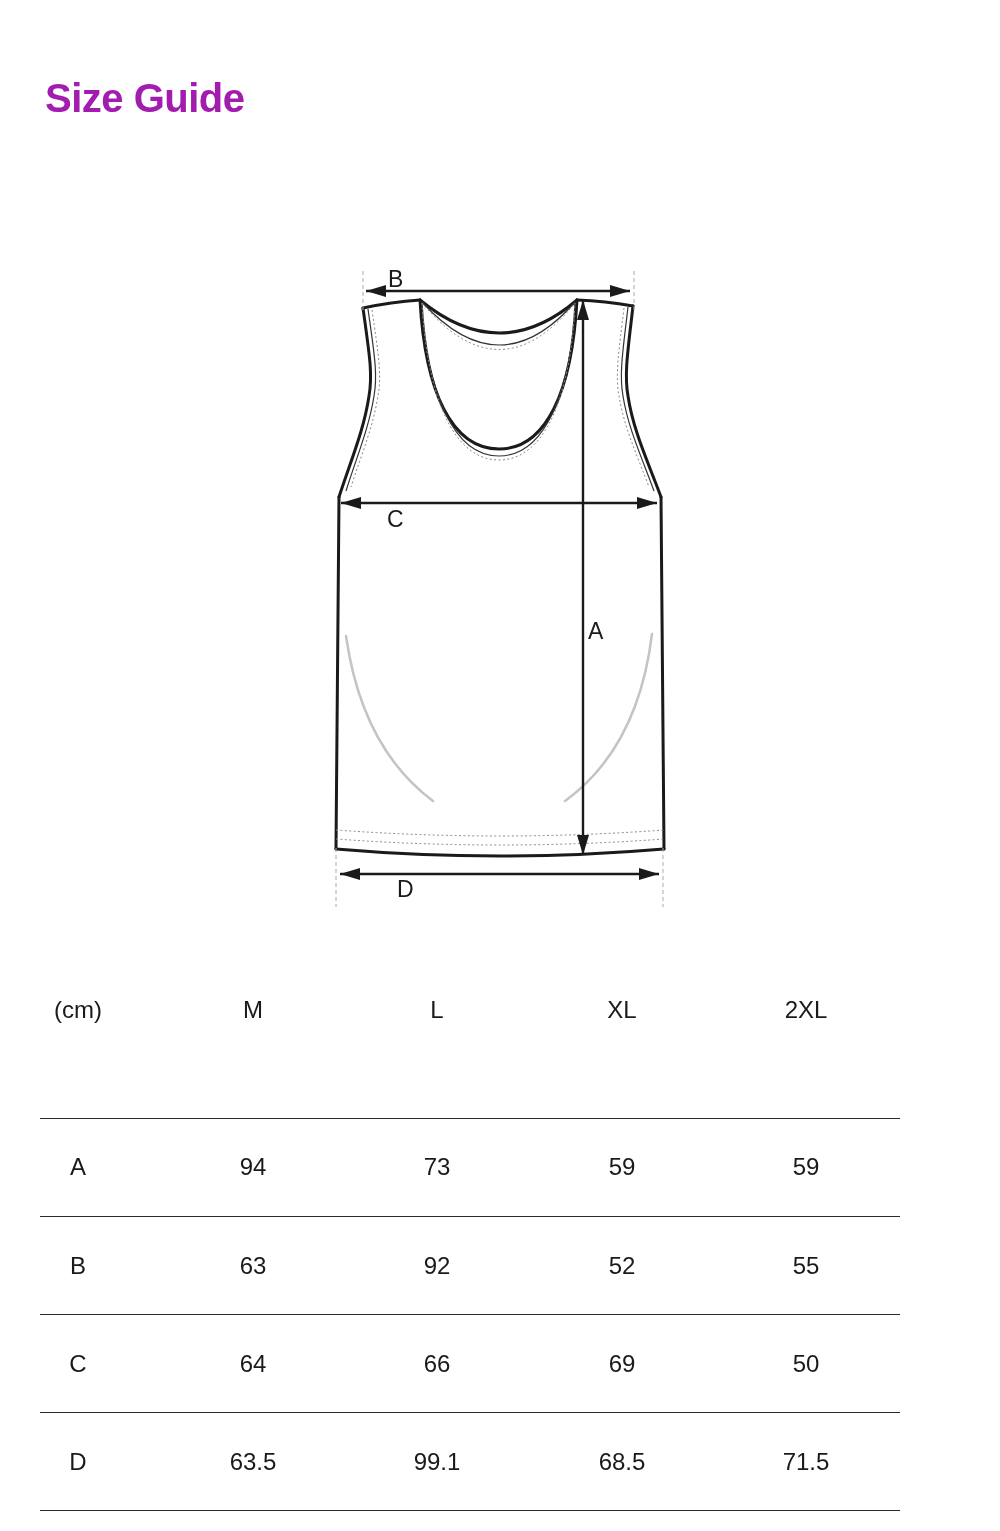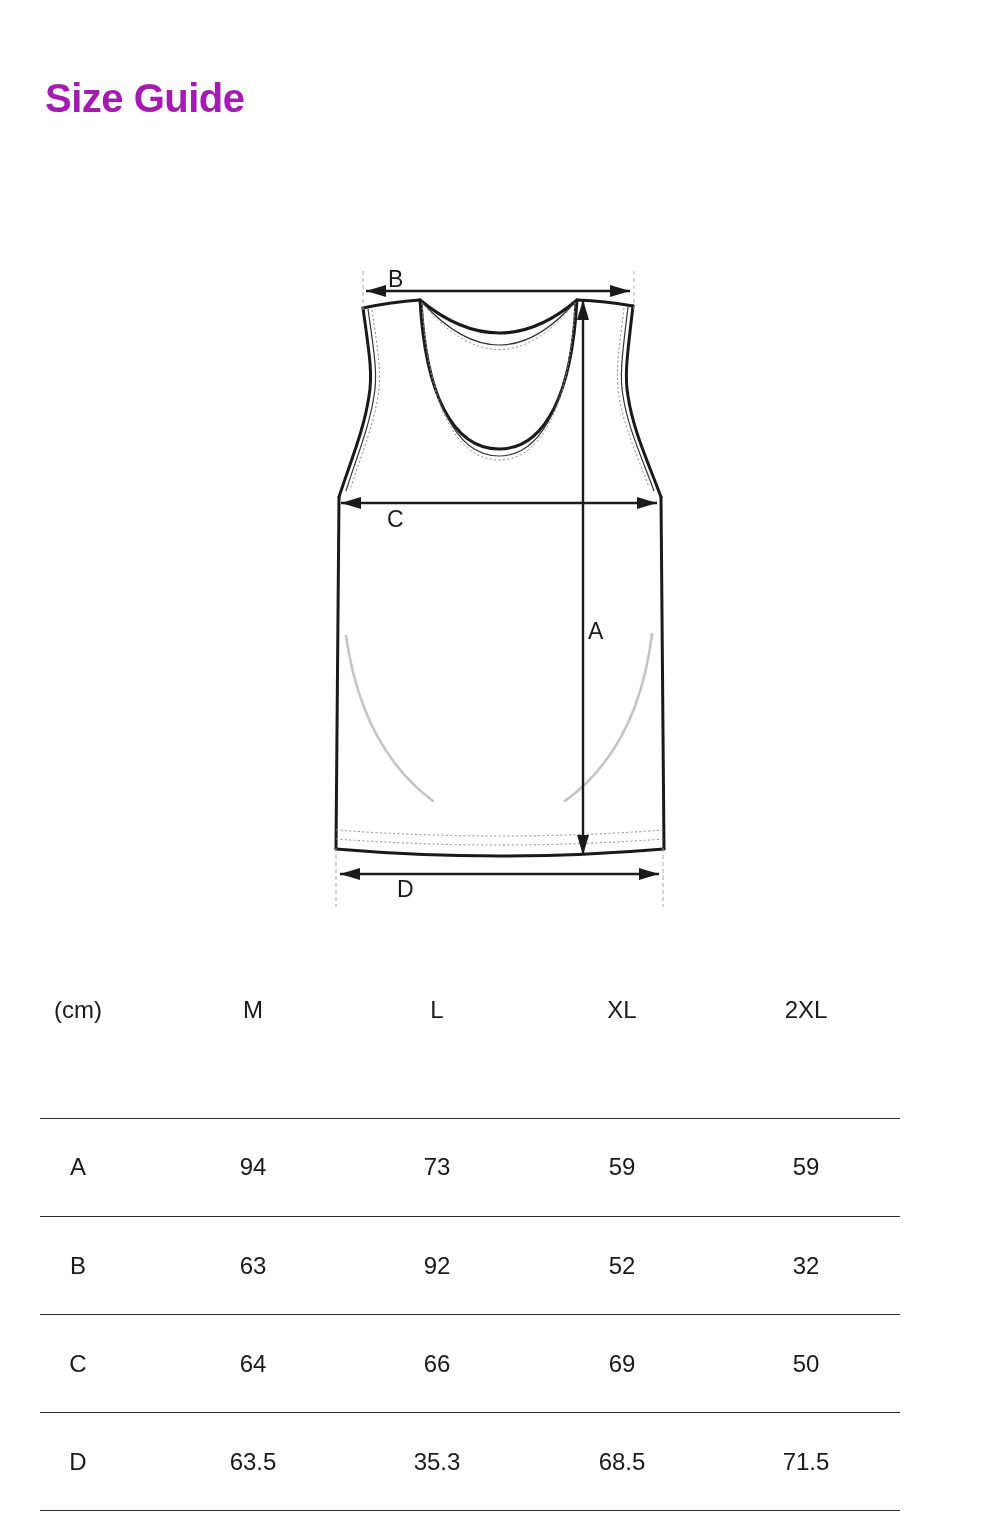--- a/index.html
+++ b/index.html
@@ -136,31 +136,31 @@
     <div class="tcell col0 row1">A</div>
     <div class="tcell col1 row1">94</div>
     <div class="tcell col2 row1">73</div>
     <div class="tcell col3 row1">59</div>
     <div class="tcell col4 row1">59</div>
 
     <div class="tcell col0 row2">B</div>
     <div class="tcell col1 row2">63</div>
     <div class="tcell col2 row2">92</div>
     <div class="tcell col3 row2">52</div>
-    <div class="tcell col4 row2">32</div>
+    <div class="tcell col4 row2">55</div>
 
     <div class="tcell col0 row3">C</div>
     <div class="tcell col1 row3">64</div>
     <div class="tcell col2 row3">66</div>
     <div class="tcell col3 row3">69</div>
     <div class="tcell col4 row3">50</div>
 
     <div class="tcell col0 row4">D</div>
     <div class="tcell col1 row4">63.5</div>
-    <div class="tcell col2 row4">35.3</div>
+    <div class="tcell col2 row4">99.1</div>
     <div class="tcell col3 row4">68.5</div>
     <div class="tcell col4 row4">71.5</div>
 
     <div class="tline tline0"></div>
     <div class="tline tline1"></div>
     <div class="tline tline2"></div>
     <div class="tline tline3"></div>
     <div class="tline tline4"></div>
   </div>
 

